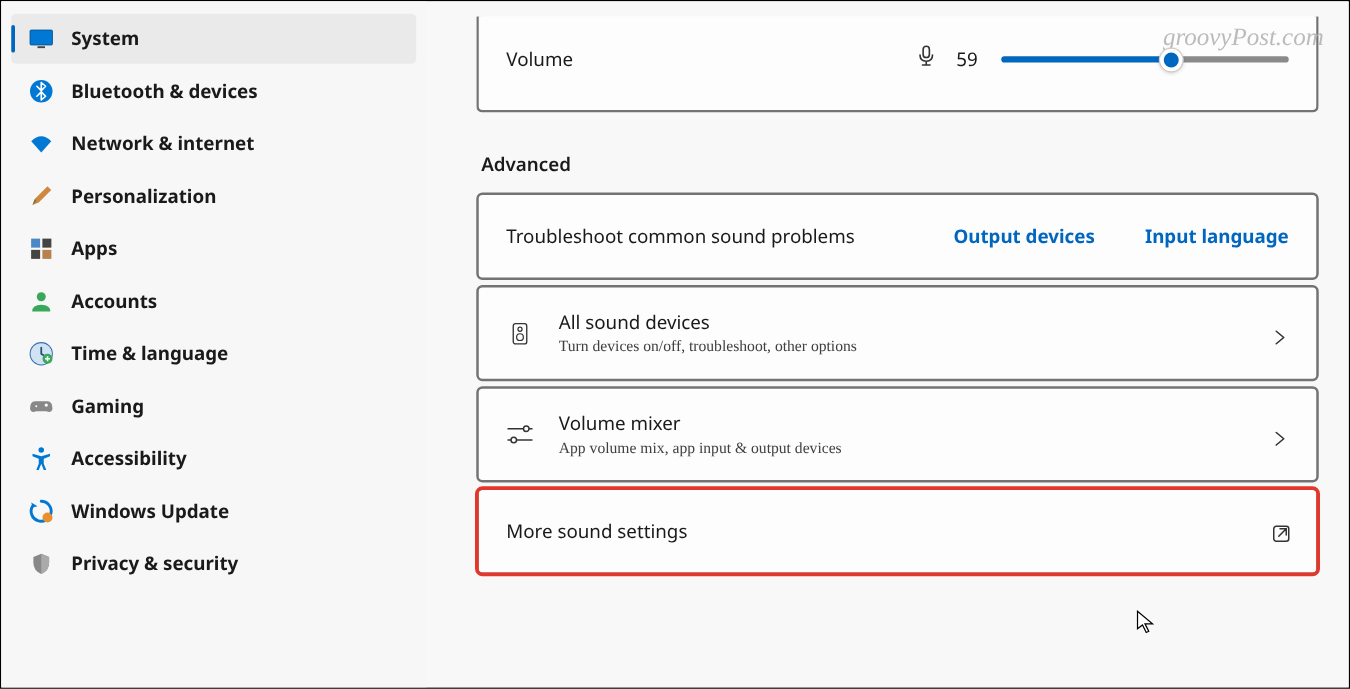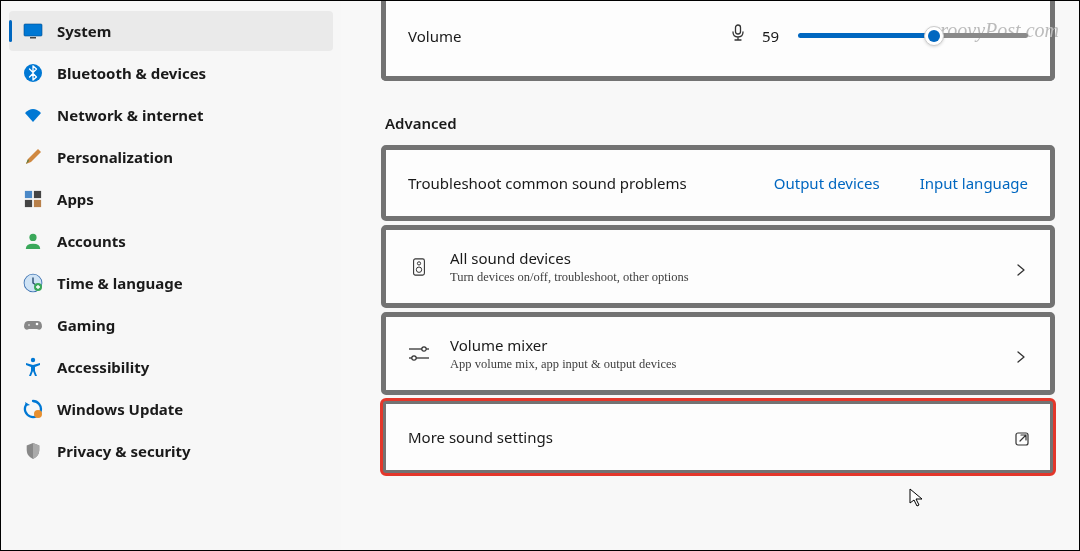--- a/index.html
+++ b/index.html
@@ -69,28 +69,28 @@
       top: 18px;
       right: 20px;
       font-family: Georgia, serif;
       font-size: 20px;
       color: #bbb;
       font-style: italic;
     }
     
     .card {
       background: #fdfdfd;
-      border: 5px solid #737373;
+      border: 2px solid #737373;
       border-radius: 5px;
       margin-bottom: 4px;
     }
     .card-truncated {
       border-radius: 0 0 5px 5px;
       border-top: none;
-      margin-top: 0;
+      margin-top: 12px;
     }
     .card-row {
       display: flex;
       align-items: center;
       padding: 18px 22px;
       min-height: 66px;
     }
     .volume-row { padding: 22px 22px 28px 22px; }
     
     .row-left { flex: 1; display: flex; align-items: center; }
@@ -117,20 +117,21 @@
       font-size: 15px;
       font-weight: 600;
       color: #1a1a1a;
       margin: 32px 0 12px 4px;
     }
     
     .troubleshoot-links {
       display: flex;
       gap: 40px;
       align-items: flex-start;
+      font-weight: bold;
     }
     .link {
       color: #0067c0;
       font-size: 15px;
       cursor: pointer;
     }
     
     .highlighted {
       outline: 3px solid #e3372b;
       outline-offset: -2px;

